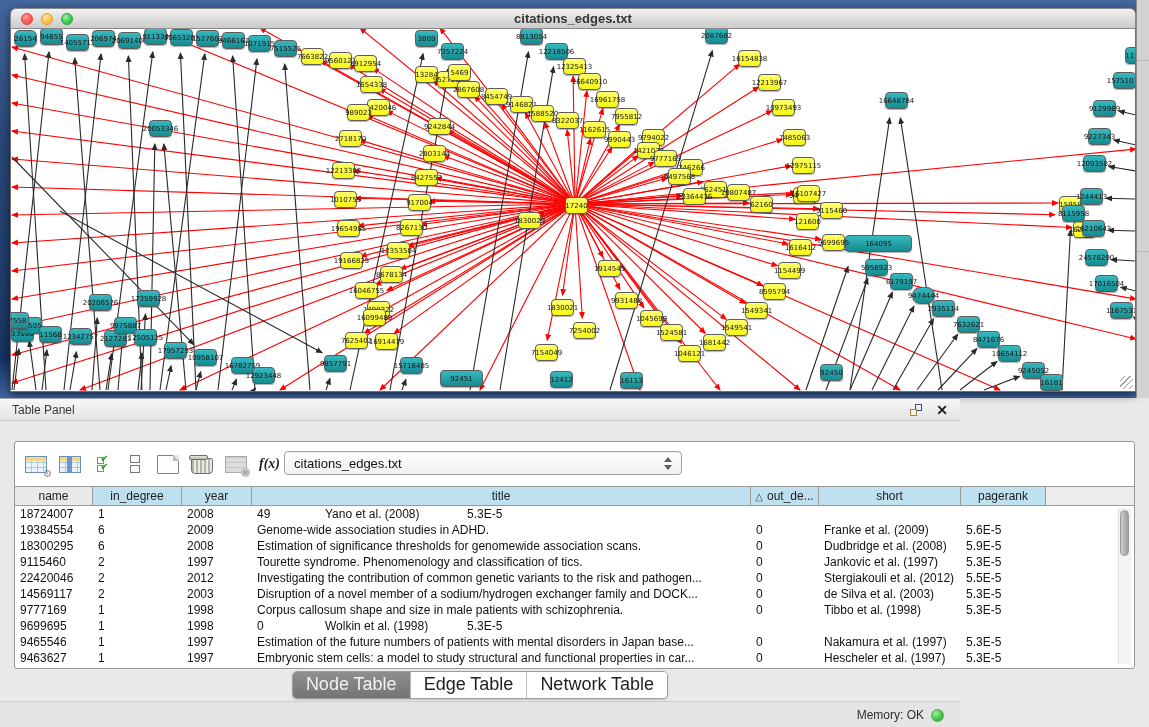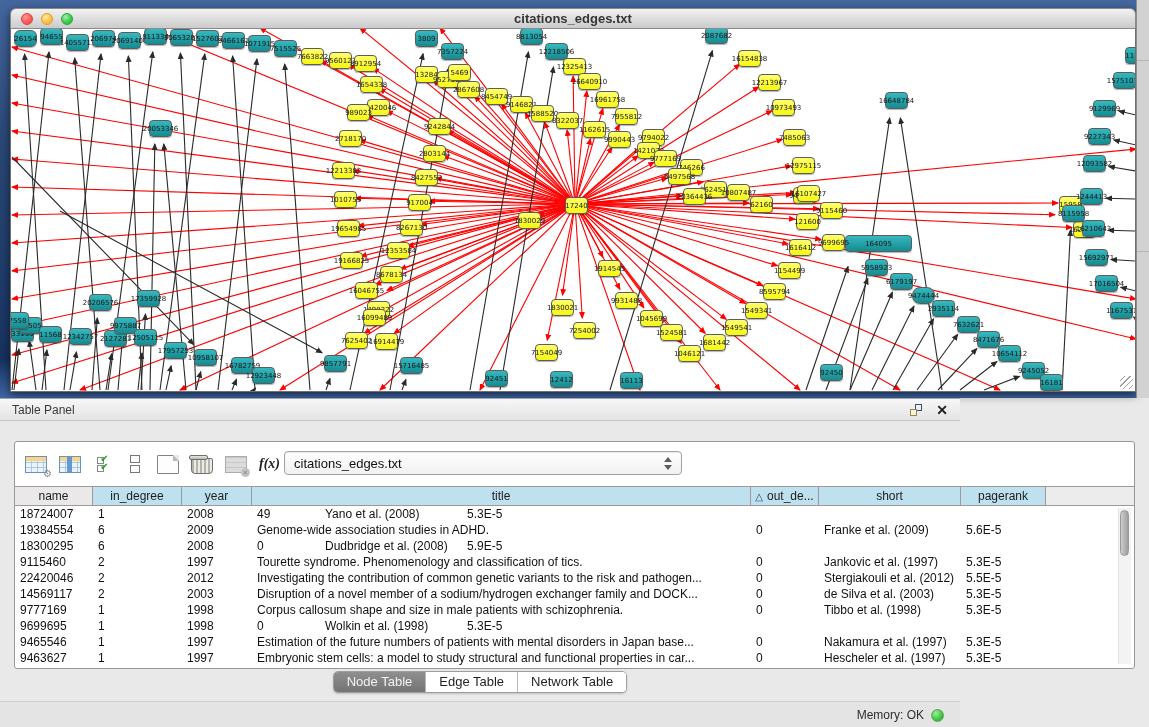--- a/index.html
+++ b/index.html
@@ -95,21 +95,21 @@
   .dcell{font-size:12px;color:#111;padding-left:5px;box-sizing:border-box;white-space:nowrap;overflow:hidden}
   .c0{width:78px}.c1{width:89px}.c2{width:70px}.c3{width:499px}.c4{width:68px}.c5{width:142px}.c6{width:85px}
   .cf{flex:1}
   .vscroll{position:absolute;right:3px;top:66px;width:12px;height:156px;background:#f3f3f3;border-left:1px solid #e2e2e2}
   .vthumb{position:absolute;left:1px;top:2px;width:9px;height:46px;border-radius:5px;
     background:linear-gradient(90deg,#cdcdcd,#9e9e9e);border:1px solid #9a9a9a;box-sizing:border-box}
 
   .tabsbar{position:absolute;left:0;top:272px;width:100%;display:flex;justify-content:center}
   .seg{display:flex;border:1px solid #9e9e9e;border-radius:5px;overflow:hidden;background:#fff;
     box-shadow:0 1px 2px rgba(0,0,0,.18)}
-  .seg .tab{font-size:13px;padding:2px 13px 3px;background:#fff;color:#1f1f1f;border-left:1px solid #b8b8b8;cursor:default}
+  .seg .tab{font-size:18px;padding:2px 13px 3px;background:#fff;color:#1f1f1f;border-left:1px solid #b8b8b8;cursor:default}
   .seg .tab:first-child{border-left:none}
   .seg .tab.sel{background:linear-gradient(#8f8f8f,#747474);color:#f2f2f2}
 
   .statusbar{position:absolute;left:0;bottom:0;width:100%;height:27px;background:#e4e4e4;border-top:1px solid #cfcfcf;
     display:flex;align-items:center;justify-content:flex-end;padding-right:16px;gap:7px;font-size:12px;color:#2e2e2e;box-sizing:border-box}
   .memdot{width:13px;height:13px;border-radius:50%;border:1px solid #5f9e5f;box-sizing:border-box;
     background:radial-gradient(circle at 35% 30%,#9bee9b,#35c035 65%)}
 </style>
 </head>
 <body>
@@ -595,21 +595,21 @@
           </div>
           <div class="node t" style="left: 241px; top: 338px;">
             <span class="nlabel">12923448</span>
           </div>
           <div class="node t" style="left: 313px; top: 326px;">
             <span class="nlabel">9857791</span>
           </div>
           <div class="node t" style="left: 389px; top: 328px;">
             <span class="nlabel">15716485</span>
           </div>
-          <div class="node t" style="left: 474px; top: 341px;">
+          <div class="node t" style="left: 429px; top: 341px; padding-left: 20px;">
             <span class="nlabel">92451</span>
           </div>
           <div class="node t" style="left: 539px; top: 342px;">
             <span class="nlabel">12412</span>
           </div>
           <div class="node t" style="left: 609px; top: 343px;">
             <span class="nlabel">16113</span>
           </div>
           <div class="node t" style="left: 809px; top: 335px;">
             <span class="nlabel">92450</span>
@@ -677,21 +677,21 @@
           <div class="node t" style="left: 1077px; top: 99px;">
             <span class="nlabel">9227343</span>
           </div>
           <div class="node t" style="left: 1072px; top: 126px;">
             <span class="nlabel">12093582</span>
           </div>
           <div class="node t" style="left: 1071px; top: 191px;">
             <span class="nlabel">16210643</span>
           </div>
           <div class="node t" style="left: 1074px; top: 220px;">
-            <span class="nlabel">15692971</span>
+            <span class="nlabel">24576290</span>
           </div>
           <div class="node t" style="left: 1084px; top: 246px;">
             <span class="nlabel">17016504</span>
           </div>
           <div class="node t" style="left: 1099px; top: 273px;">
             <span class="nlabel">1167531</span>
           </div>
           <div class="node t" style="left: 874px; top: 63px;">
             <span class="nlabel">16648784</span>
           </div>
@@ -789,20 +789,21 @@
             <div class="dcell c2">2009</div>
             <div class="dcell c3">Genome-wide association studies in ADHD.</div>
             <div class="dcell c4">0</div>
             <div class="dcell c5">Franke et al. (2009)</div>
             <div class="dcell c6">5.6E-5</div>
           </div>
           <div class="drow">
             <div class="dcell c0">18300295</div>
             <div class="dcell c1">6</div>
             <div class="dcell c2">2008</div>
+            <div class="dcell c3">Estimation of significance thresholds for genomewide association scans.</div>
             <div class="dcell c4">0</div>
             <div class="dcell c5">Dudbridge et al. (2008)</div>
             <div class="dcell c6">5.9E-5</div>
           </div>
           <div class="drow">
             <div class="dcell c0">9115460</div>
             <div class="dcell c1">2</div>
             <div class="dcell c2">1997</div>
             <div class="dcell c3">Tourette syndrome. Phenomenology and classification of tics.</div>
             <div class="dcell c4">0</div>

